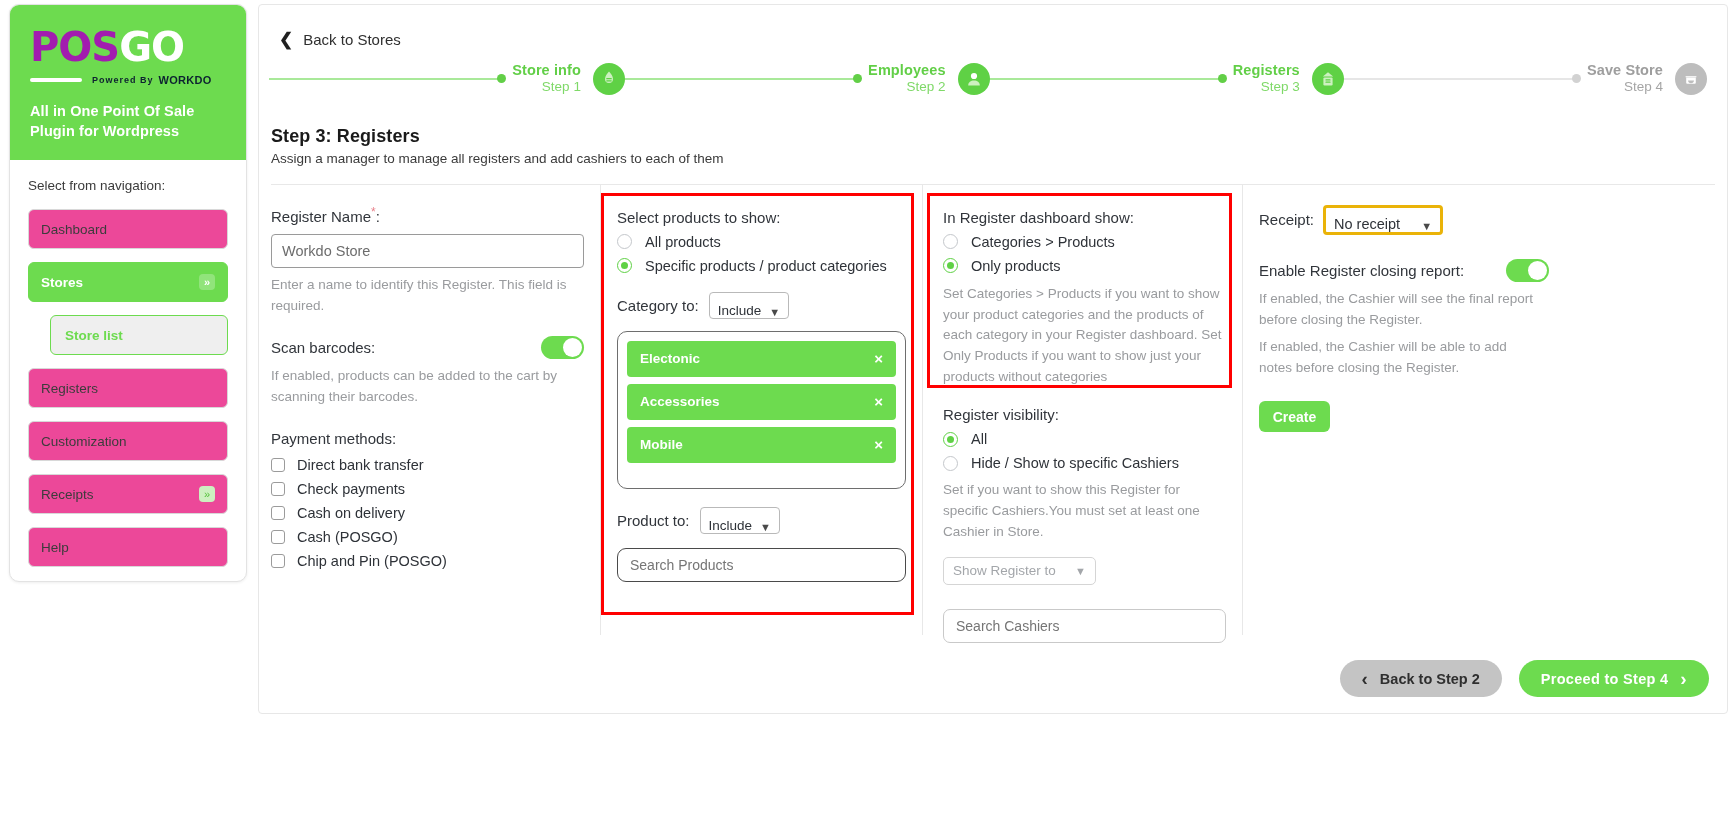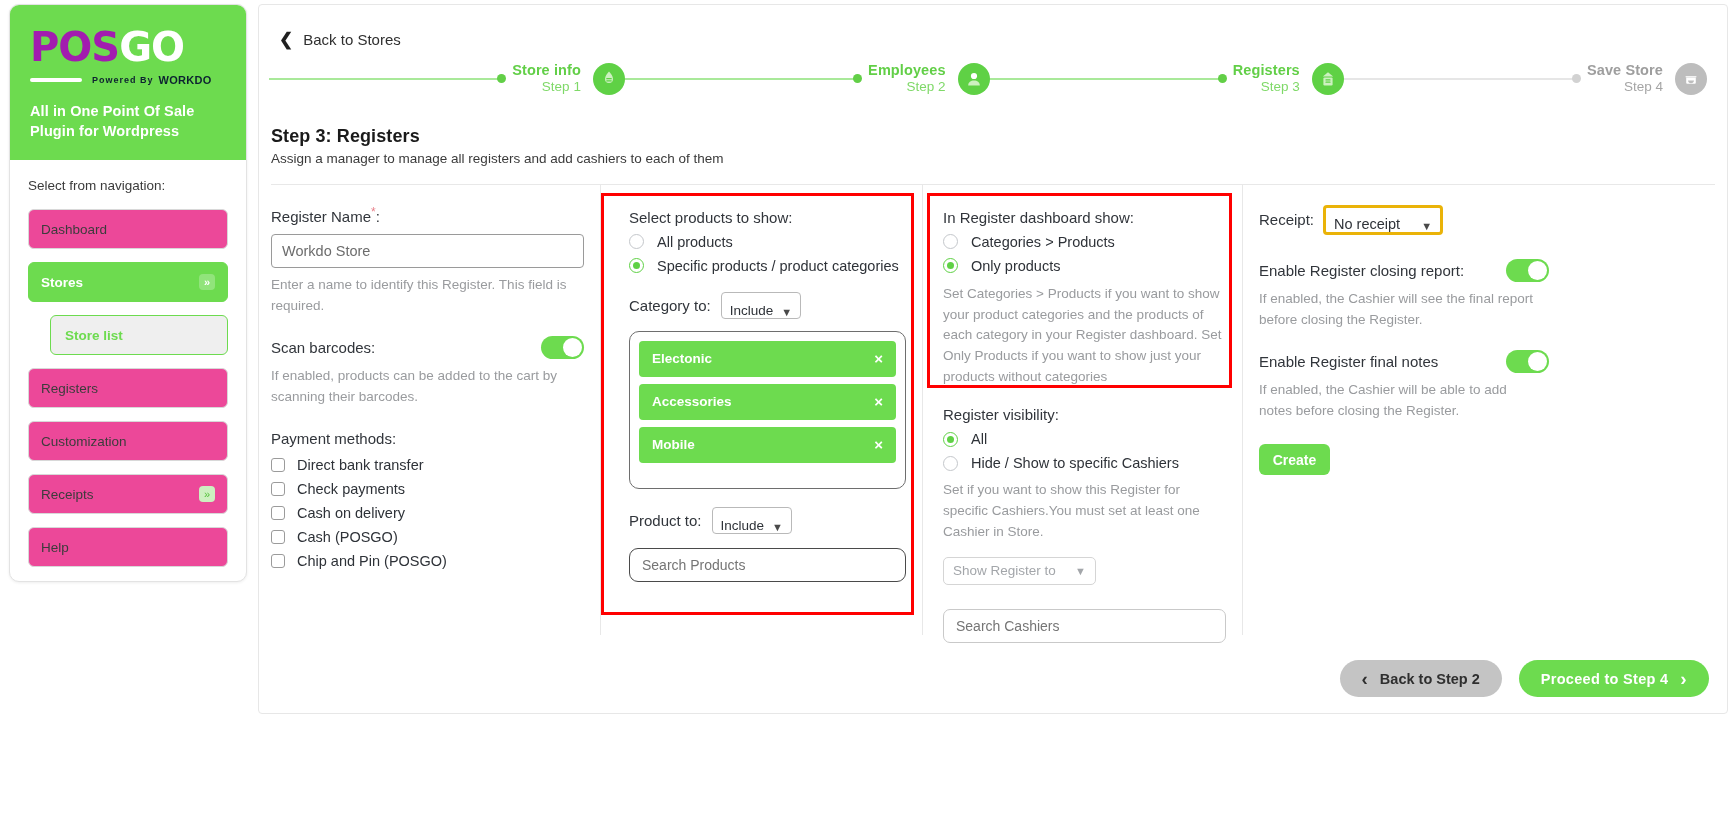--- a/index.html
+++ b/index.html
@@ -384,21 +384,21 @@
           <div class="check-row">
             <span class="check-box"></span>
             <span class="check-label">Chip and Pin (POSGO)</span>
           </div>
         </div>
       </div>
 
       <div class="col col2">
         <div class="hl-red" style="left:0px; top:8px; width:313px; height:422px;"></div>
 
-        <div style="padding-left:24px; padding-top:4px;">
+        <div style="padding-left:12px; padding-top:4px;">
           <div class="lbl">Select products to show:</div>
 
           <div class="radio-row">
             <span class="radio"></span>
             <span class="radio-label">All products</span>
           </div>
           <div class="radio-row">
             <span class="radio on"></span>
             <span class="radio-label">Specific products / product categories</span>
           </div>
@@ -487,26 +487,20 @@
         </div>
 
         <div class="row-between" style="margin-top:24px; width:290px;">
           <span class="toggle-label">Enable Register closing report:</span>
           <span class="toggle lg">
               <span class="knob"></span>
             </span>
         </div>
         <div class="hint" style="width:282px">If enabled, the Cashier will see the final report before closing the Register.</div>
 
-        <div class="row-between" style="margin-top:20px; width:290px;">
-          <span class="toggle-label">Enable Register final notes</span>
-          <span class="toggle lg">
-              <span class="knob"></span>
-            </span>
-        </div>
         <div class="hint" style="width:282px">If enabled, the Cashier will be able to add notes before closing the Register.</div>
 
         <button class="create-btn">Create</button>
       </div>
 
     </div>
 
     <div class="footer">
       <button class="btn-back">
         <span style="font-size:19px">‹</span>

